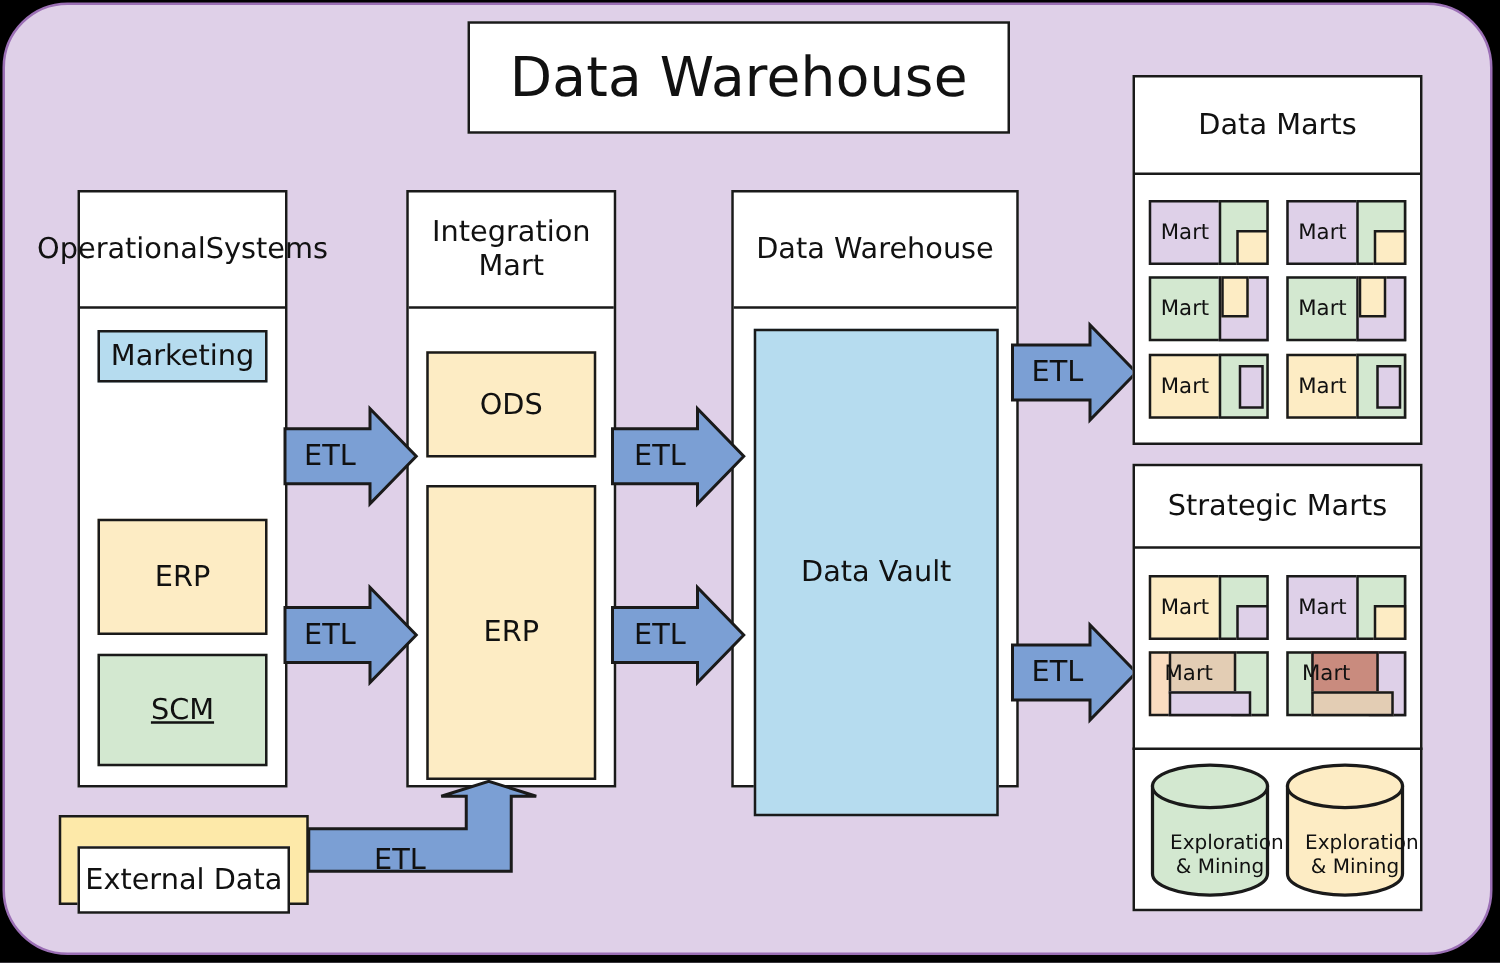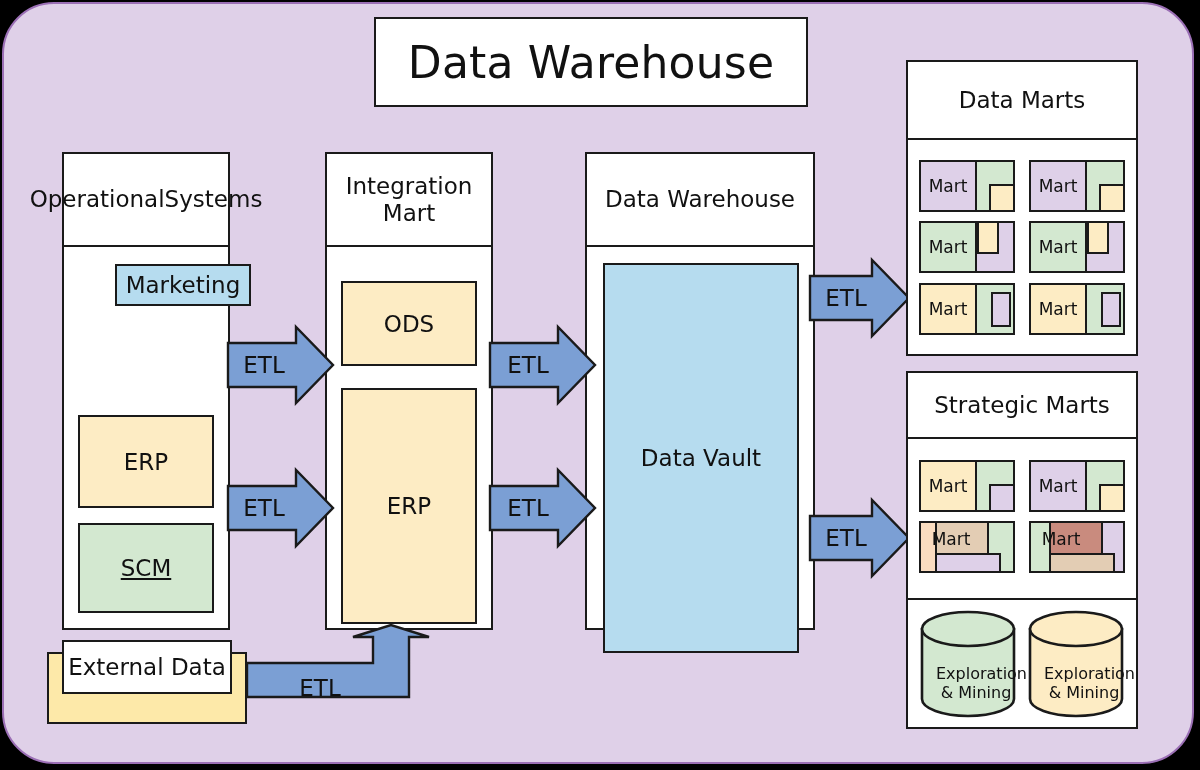--- a/index.html
+++ b/index.html
@@ -162,21 +162,21 @@
   <div class="title-box" style="left:374px; top:17px; width:434px; height:90px;">
     <span class="title-text">Data Warehouse</span>
   </div>
 
   <div class="box" style="left:62px; top:152px; width:168px; height:478px;">
     <div class="col-header" style="height:93px; font-size:23px; ">
       <span>Operational</span>
       <span>Systems</span>
     </div>
   </div>
-  <div class="tile" style="left:78px; top:264px; width:136px; height:42px; background:#b6dcef;margin-left:37px;">
+  <div class="tile" style="left:78px; top:264px; width:136px; height:42px; background:#b6dcef;">
     <span>Marketing</span>
   </div>
   <div class="tile" style="left:78px; top:415px; width:136px; height:93px; background:#fdecc4;">
     <span>ERP</span>
   </div>
   <div class="tile" style="left:78px; top:523px; width:136px; height:90px; background:#d3e8d0;text-decoration:underline;">
     <span>SCM</span>
   </div>
 
   <div class="box" style="left:325px; top:152px; width:168px; height:478px;">
@@ -196,21 +196,21 @@
     <div class="col-header" style="height:93px; font-size:23px;">
       <span>Data Warehouse</span>
     </div>
   </div>
   <div class="tile" style="left:603px; top:263px; width:196px; height:390px; background:#b6dcef; font-size:23px;">
     <span>Data Vault</span>
   </div>
 
   <div class="ext-outer" style="left:47px; top:652px; width:200px; height:72px;">
   </div>
-  <div class="ext-inner" style="left:62px; top:640px; width:170px; height:54px;">
+  <div class="ext-inner" style="left:62px; top:677px; width:170px; height:54px;">
     <span>External Data</span>
   </div>
 
   <div class="etl-arrow" style="left:228px; top:325px; width:106px; height:80px;">
     <svg width="106" height="80" viewBox="0 0 106 80">
       <path d="M0,18 L68,18 L68,2 L105,40 L68,78 L68,62 L0,62 Z" fill="#7b9fd4" stroke="#1a1a1a" stroke-width="2.4" stroke-linejoin="miter"></path>
     </svg>
   </div>
   <div class="etl-label" style="left:228px; top:349px; width:72px; height:32px;">
     <span>ETL</span>

